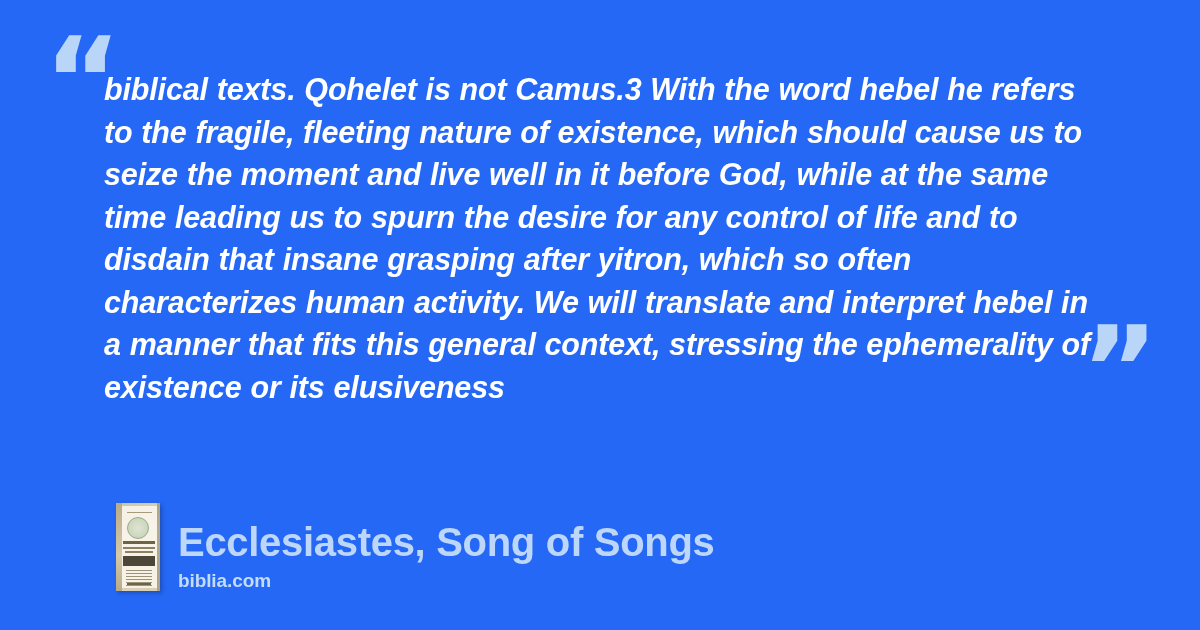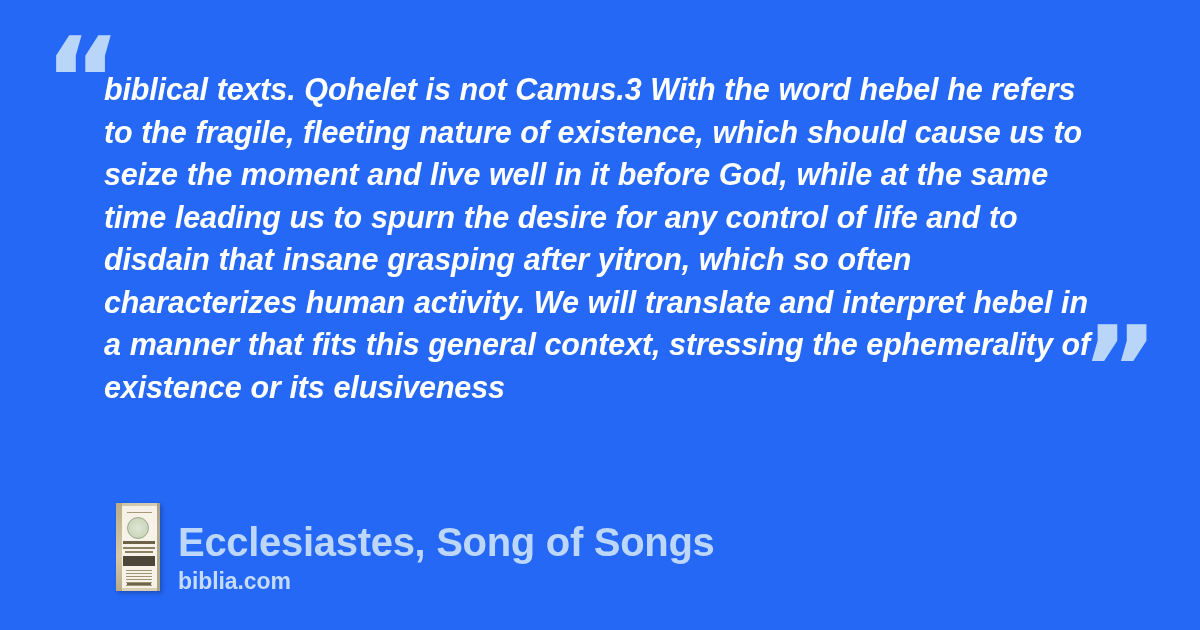--- a/index.html
+++ b/index.html
@@ -196,21 +196,21 @@
     font-weight: 700;
     font-size: 40px;
     line-height: 46px;
     letter-spacing: -0.3px;
     white-space: nowrap;
   }
   #site-name {
     color: #c4dcfa;
     font-family: "Liberation Sans", sans-serif;
     font-weight: 700;
-    font-size: 23px;
+    font-size: 19px;
     line-height: 28px;
     letter-spacing: -0.1px;
     margin-top: 2px;
   }
 </style>
 </head>
 <body>
 
 <div id="card">
 

